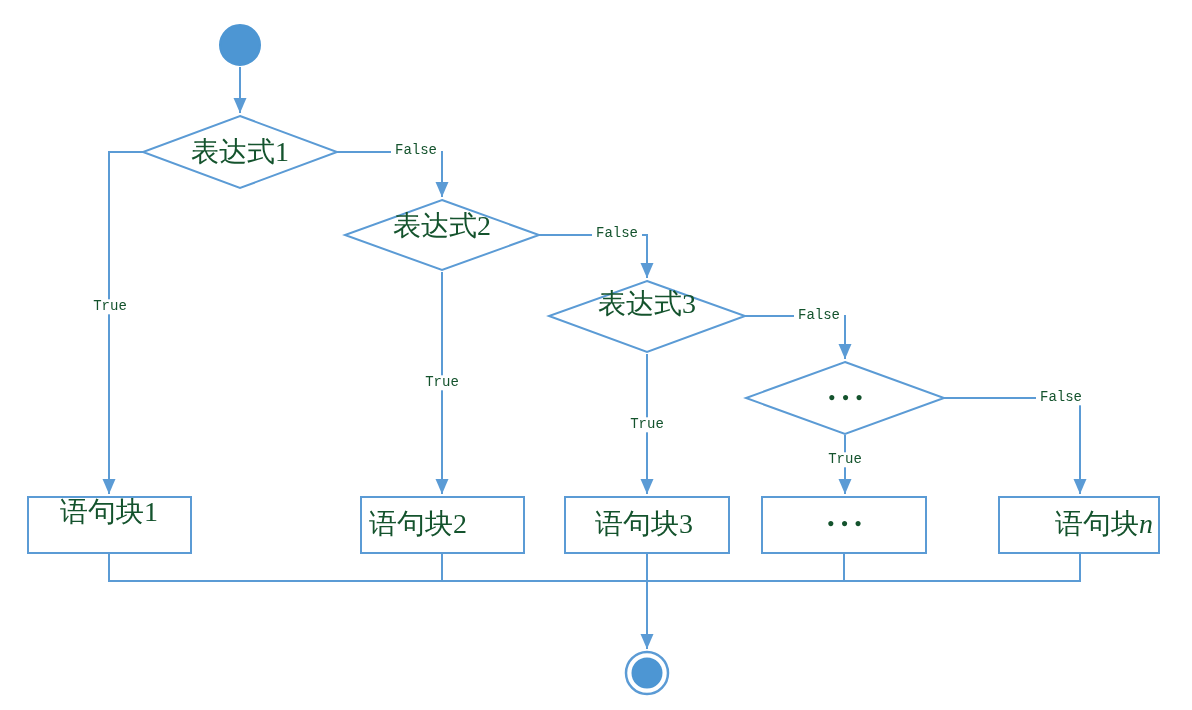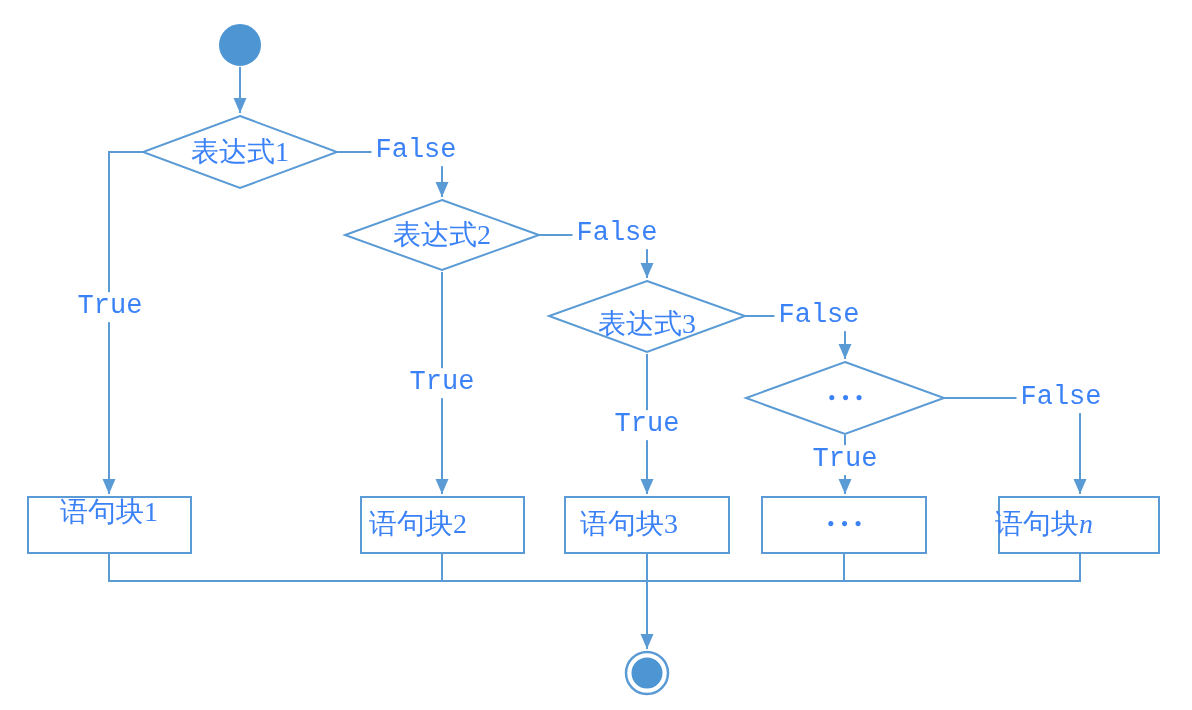--- a/index.html
+++ b/index.html
@@ -8,27 +8,27 @@
     width:1192px;height:710px;
     background:#ffffff;
     font-family:"Liberation Serif",serif;
     overflow:hidden;
   }
   .stage svg{position:absolute;left:0;top:0;}
   .lbl{
     position:absolute;
     transform:translate(-50%,-50%);
     white-space:nowrap;
-    color:#3b82f6;
+    color:#14532d;
     line-height:1.1;
   }
   .cjk{font-size:28px;}
   .mono{
     font-family:"Liberation Mono",monospace;
-    font-size:27px;
+    font-size:14px;
     background:#ffffff;
     padding:0 4px;
   }
   .dots{
     font-weight:bold;
     font-size:19px;
     letter-spacing:7px;
     margin-left:4px; 
   }
   .ital{font-style:italic;}
@@ -74,29 +74,29 @@
     <rect x="361" y="497" width="163" height="56" fill="#ffffff" stroke="#5B9BD5" stroke-width="2"></rect>
     <rect x="565" y="497" width="164" height="56" fill="#ffffff" stroke="#5B9BD5" stroke-width="2"></rect>
     <rect x="762" y="497" width="164" height="56" fill="#ffffff" stroke="#5B9BD5" stroke-width="2"></rect>
     <rect x="999" y="497" width="160" height="56" fill="#ffffff" stroke="#5B9BD5" stroke-width="2"></rect>
 
     <circle cx="647" cy="673" r="21" fill="#ffffff" stroke="#5B9BD5" stroke-width="2.5"></circle>
     <circle cx="647" cy="673" r="15.5" fill="#4D96D3"></circle>
   </svg>
 
   <div class="lbl cjk" style="left:240px;top:152px">表达式1</div>
-  <div class="lbl cjk" style="left:442px;top:235px">表达式2</div>
-  <div class="lbl cjk" style="left:647px;top:324px">表达式3</div>
+  <div class="lbl cjk" style="left:442px;top:226px">表达式2</div>
+  <div class="lbl cjk" style="left:647px;top:304px">表达式3</div>
   <div class="lbl cjk dots" style="left:845px;top:398px">•••</div>
 
   <div class="lbl cjk" style="left:109px;top:512px">语句块1</div>
   <div class="lbl cjk" style="left:418px;top:524px">语句块2</div>
-  <div class="lbl cjk" style="left:629px;top:524px">语句块3</div>
+  <div class="lbl cjk" style="left:644px;top:524px">语句块3</div>
   <div class="lbl cjk dots" style="left:844px;top:524px">•••</div>
-  <div class="lbl cjk" style="left:1044px;top:524px"><span>语句块</span><span class="ital">n</span></div>
+  <div class="lbl cjk" style="left:1104px;top:524px"><span>语句块</span><span class="ital">n</span></div>
 
   <div class="lbl mono" style="left:110px;top:307px">True</div>
   <div class="lbl mono" style="left:442px;top:383px">True</div>
   <div class="lbl mono" style="left:647px;top:425px">True</div>
   <div class="lbl mono" style="left:845px;top:460px">True</div>
 
   <div class="lbl mono" style="left:416px;top:151px">False</div>
   <div class="lbl mono" style="left:617px;top:234px">False</div>
   <div class="lbl mono" style="left:819px;top:316px">False</div>
   <div class="lbl mono" style="left:1061px;top:398px">False</div>

